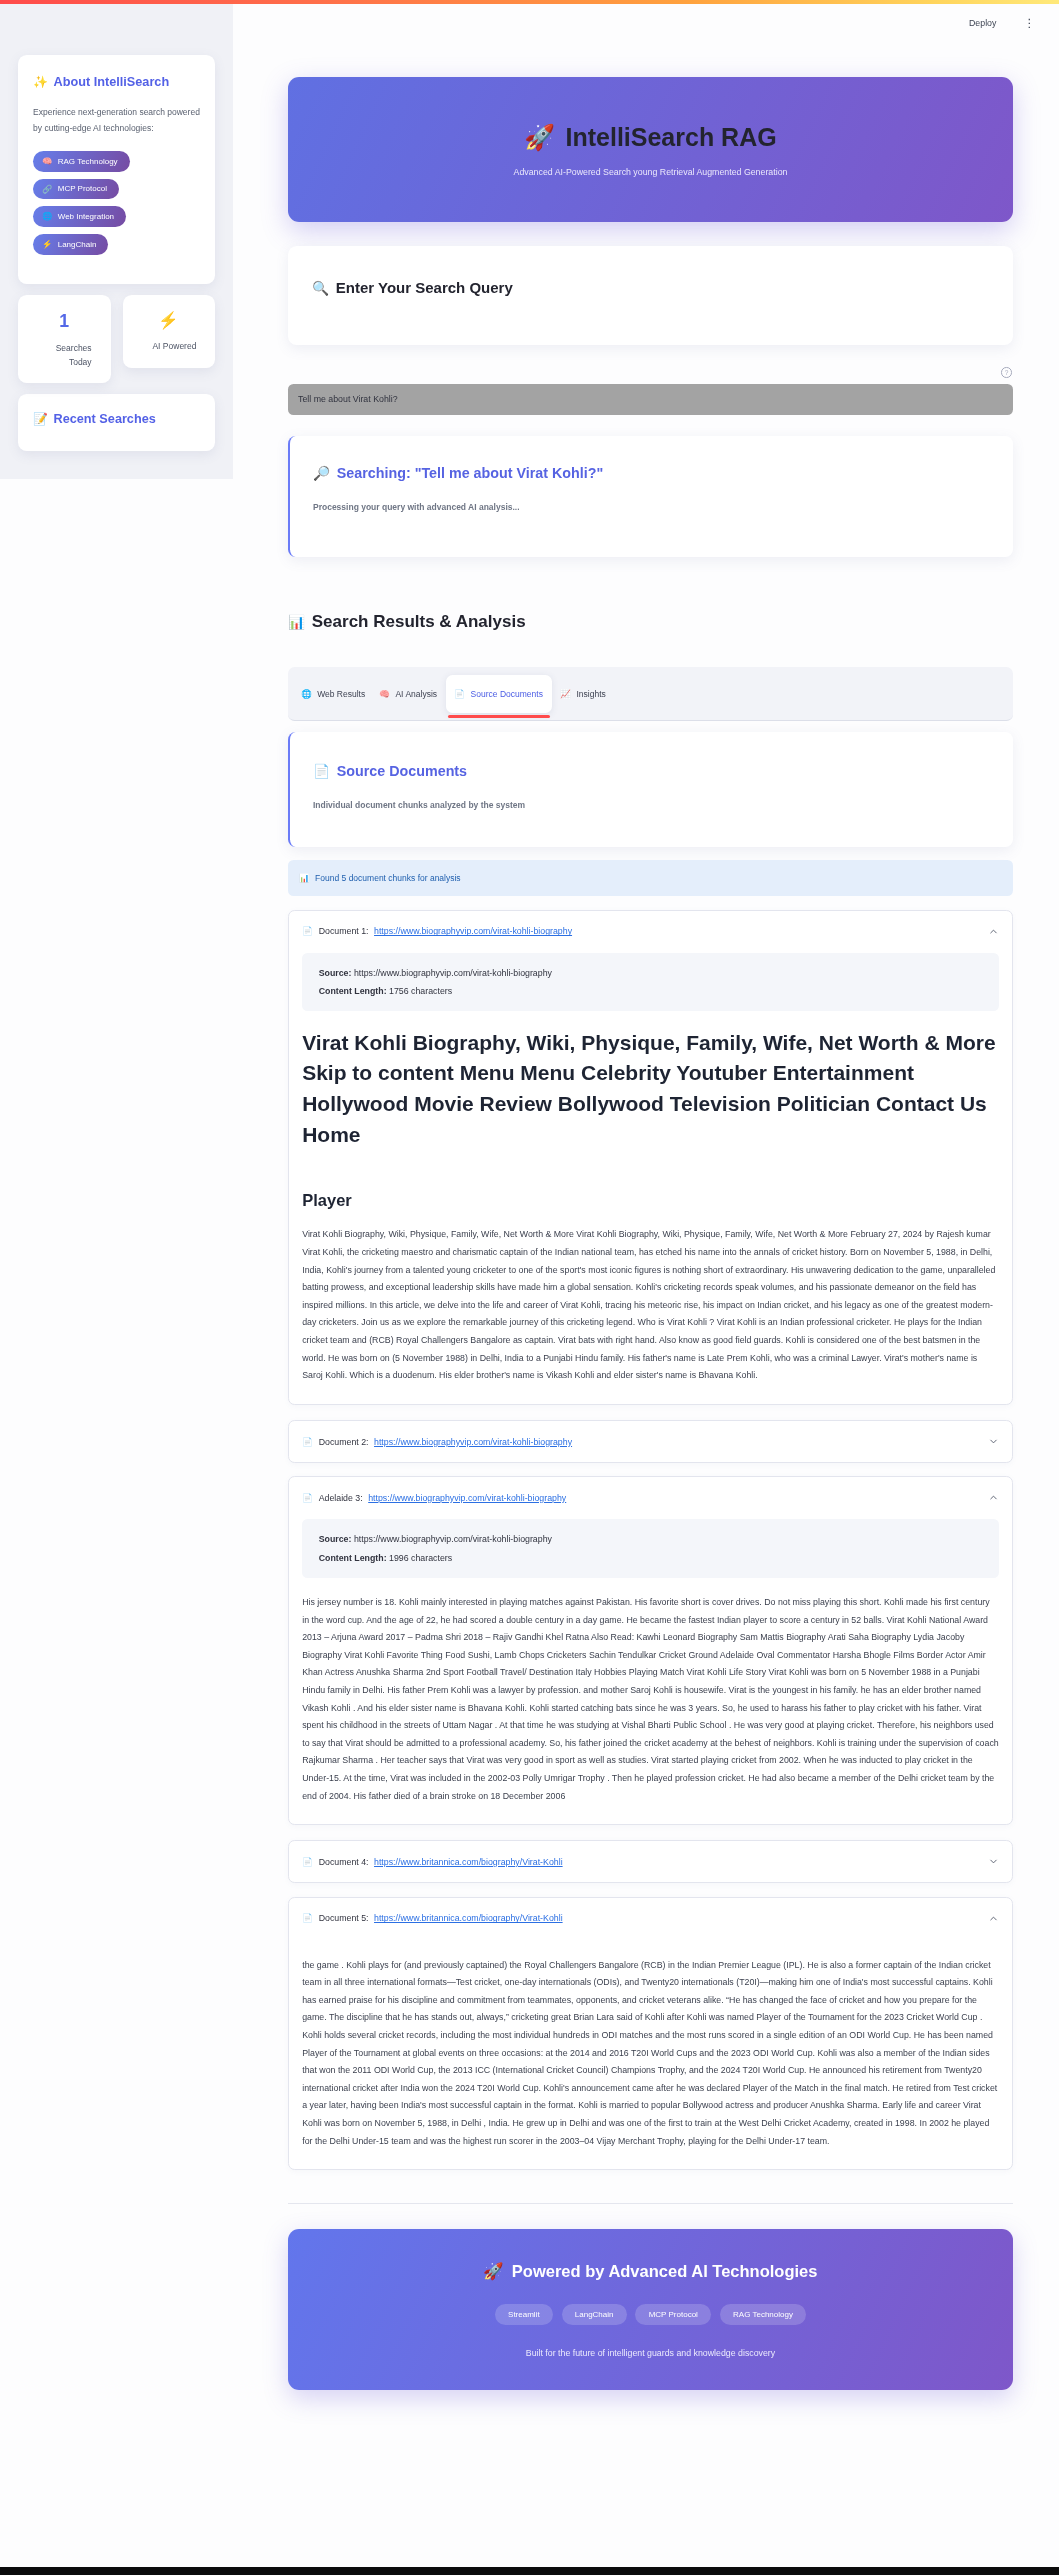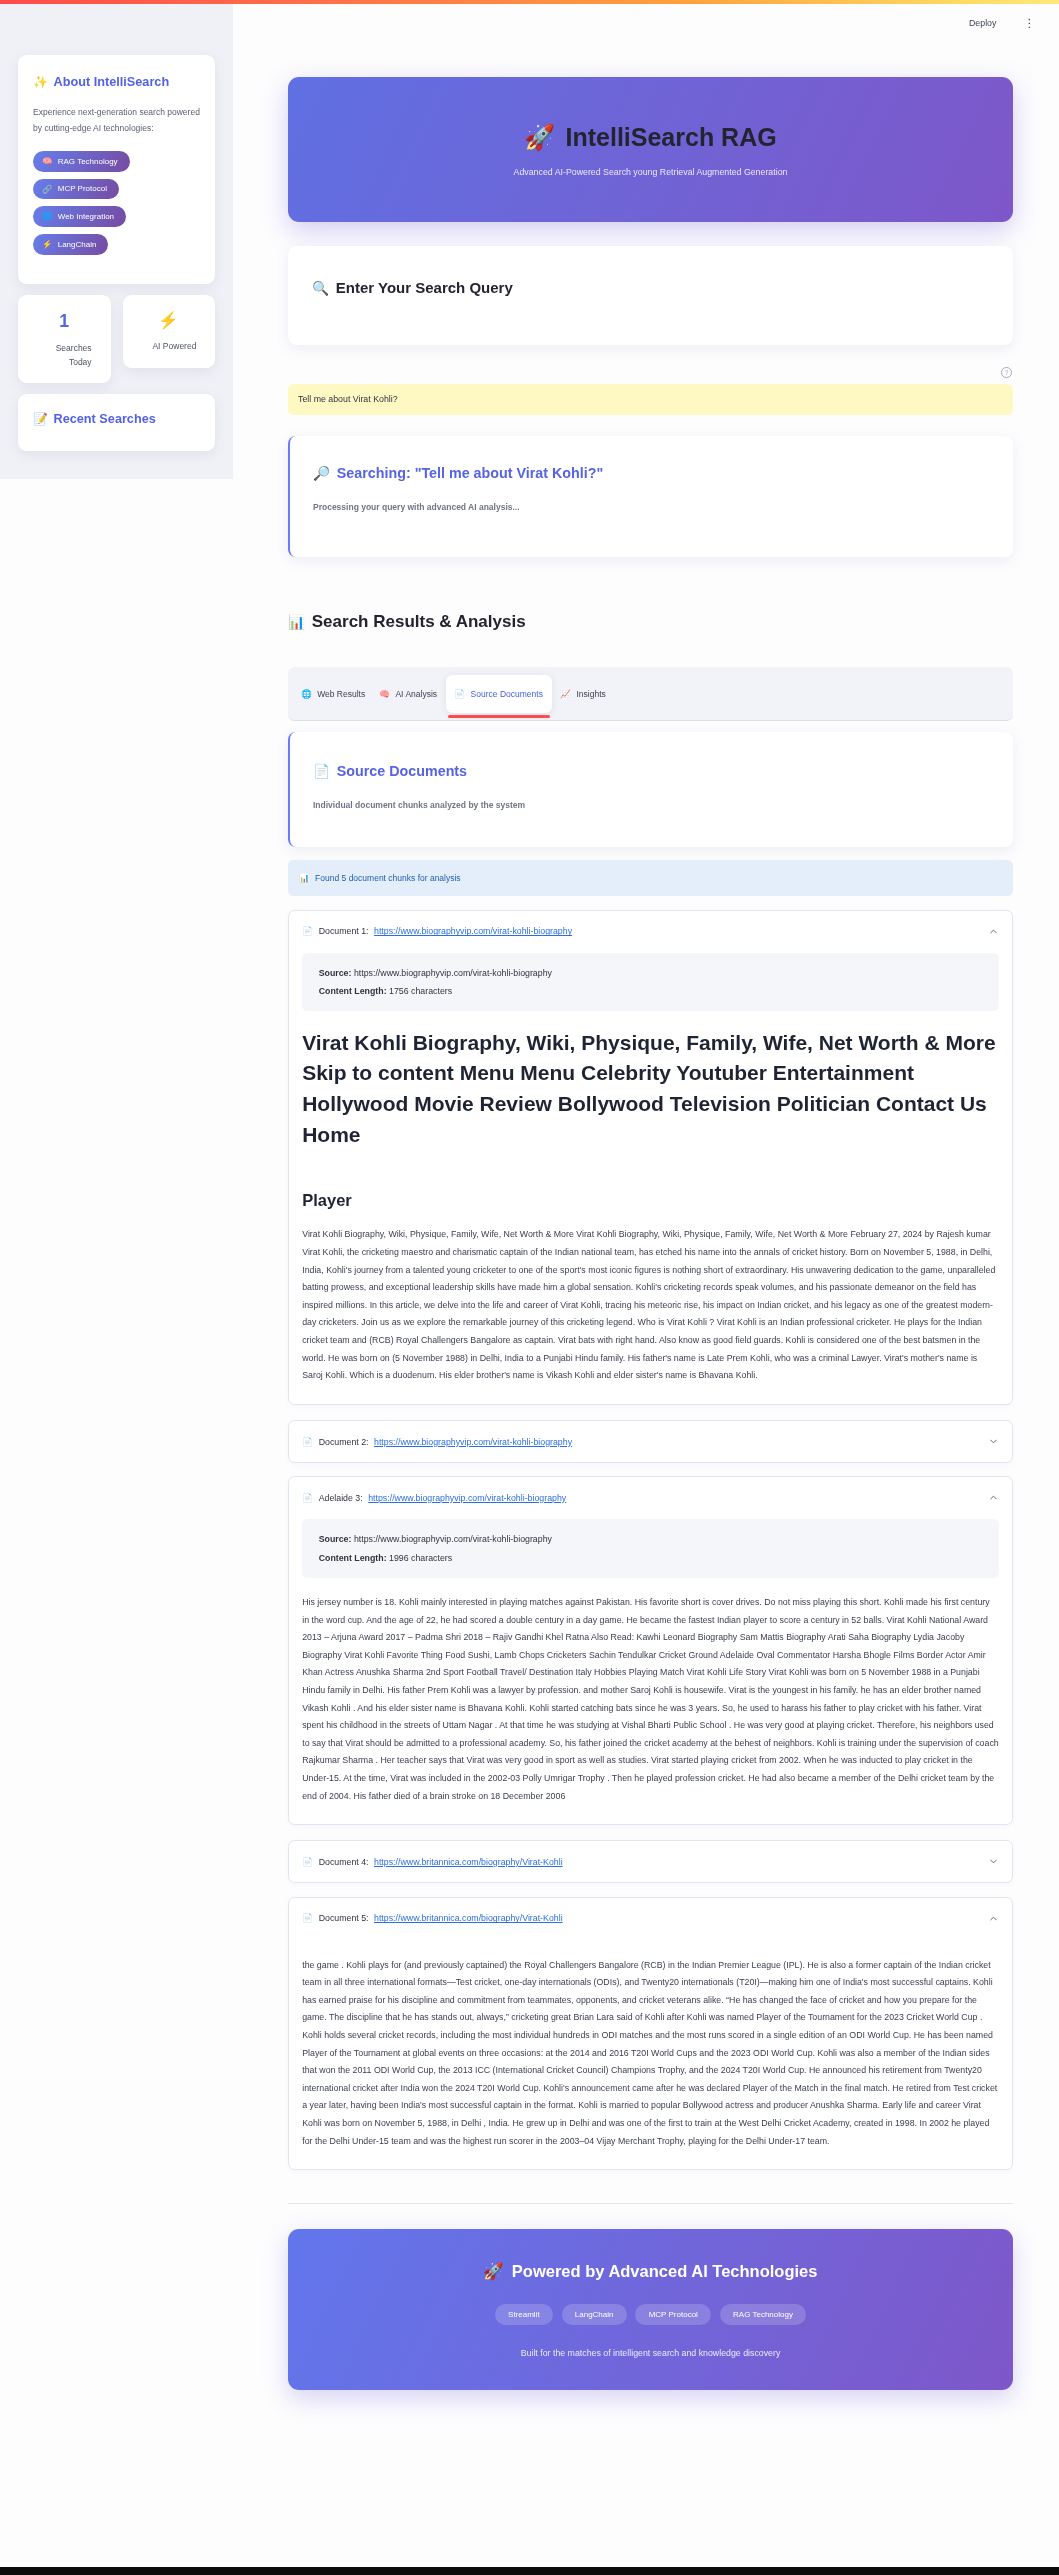--- a/index.html
+++ b/index.html
@@ -41,21 +41,21 @@
     box-shadow:0 8.8px 26.5px rgba(104,86,214,.28);}
   .banner-title{display:flex;align-items:center;gap:10px;font-size:25px;font-weight:bold;color:#23242f;}
   .banner-sub{margin-top:14.3px;font-size:8.8px;color:#ebe8fc;}
   .search-card{margin-top:24px;height:99px;background:#fff;border-radius:8.8px;
     box-shadow:0 3.3px 13.2px rgba(100,110,160,.10);box-sizing:border-box;padding:33px 24px 0;}
   .h-ico{font-size:13.8px;margin-right:6.6px;}
   .card-h{font-size:15px;font-weight:bold;color:#23242f;display:flex;align-items:center;}
   .help-row{margin-top:22px;height:11px;display:flex;justify-content:flex-end;padding-right:1.1px;}
   .help-icon{width:10.5px;height:10.5px;border:0.8px solid #a7abbd;border-radius:50%;color:#a7abbd;
     font-size:6.6px;display:flex;align-items:center;justify-content:center;box-sizing:border-box;cursor:pointer;}
-  .text-input{margin-top:5.5px;height:31px;background:#fef9c3;border-radius:5.5px;
+  .text-input{margin-top:5.5px;height:31px;background:#a3a3a3;border-radius:5.5px;
     display:flex;align-items:center;padding:0 10px;font-size:8.8px;color:#31333f;cursor:text;}
   .searching-card{margin-top:21.5px;height:121px;background:#fff;border-left:2.8px solid #6a7bf7;border-radius:7.7px;
     box-shadow:0 3.3px 13.2px rgba(100,110,160,.10);box-sizing:border-box;padding:29px 23px 0;}
   .blue-h{font-size:14.3px;font-weight:bold;color:#5663e2;display:flex;align-items:center;}
   .muted{margin-top:21px;font-size:8.5px;color:#6f7685;font-weight:bold;}
   .results-heading{margin-top:55px;font-size:17px;font-weight:bold;color:#23242f;display:flex;align-items:center;}
   
   .tabbar{margin-top:35px;height:53px;background:#f2f3f8;border-radius:6.6px;border-bottom:1.1px solid #dcdfe9;
     display:flex;align-items:center;padding-left:7.7px;gap:3.3px;position:relative;box-sizing:content-box;}
   .tab{display:flex;align-items:center;gap:5px;font-size:8.5px;color:#3e4252;padding:5.5px 5.5px;cursor:pointer;}
@@ -308,20 +308,20 @@
     <div class="footer-title">
       <span>🚀</span>
       <span>Powered by Advanced AI Technologies</span>
     </div>
     <div class="footer-pills">
       <span class="fpill">Streamlit</span>
       <span class="fpill">LangChain</span>
       <span class="fpill">MCP Protocol</span>
       <span class="fpill">RAG Technology</span>
     </div>
-    <div class="footer-caption">Built for the matches of intelligent search and knowledge discovery</div>
+    <div class="footer-caption">Built for the future of intelligent guards and knowledge discovery</div>
   </div>
 
   <div class="spacer-bottom"></div>
 </main>
 
 <div class="bottom-bar"></div>
 
 
 </body></html>

